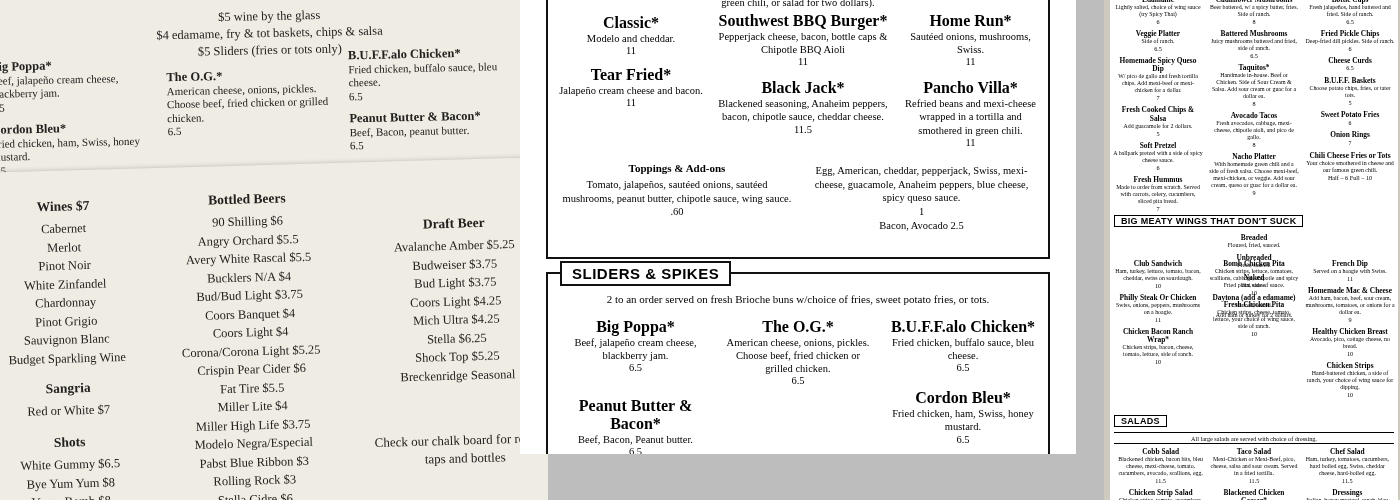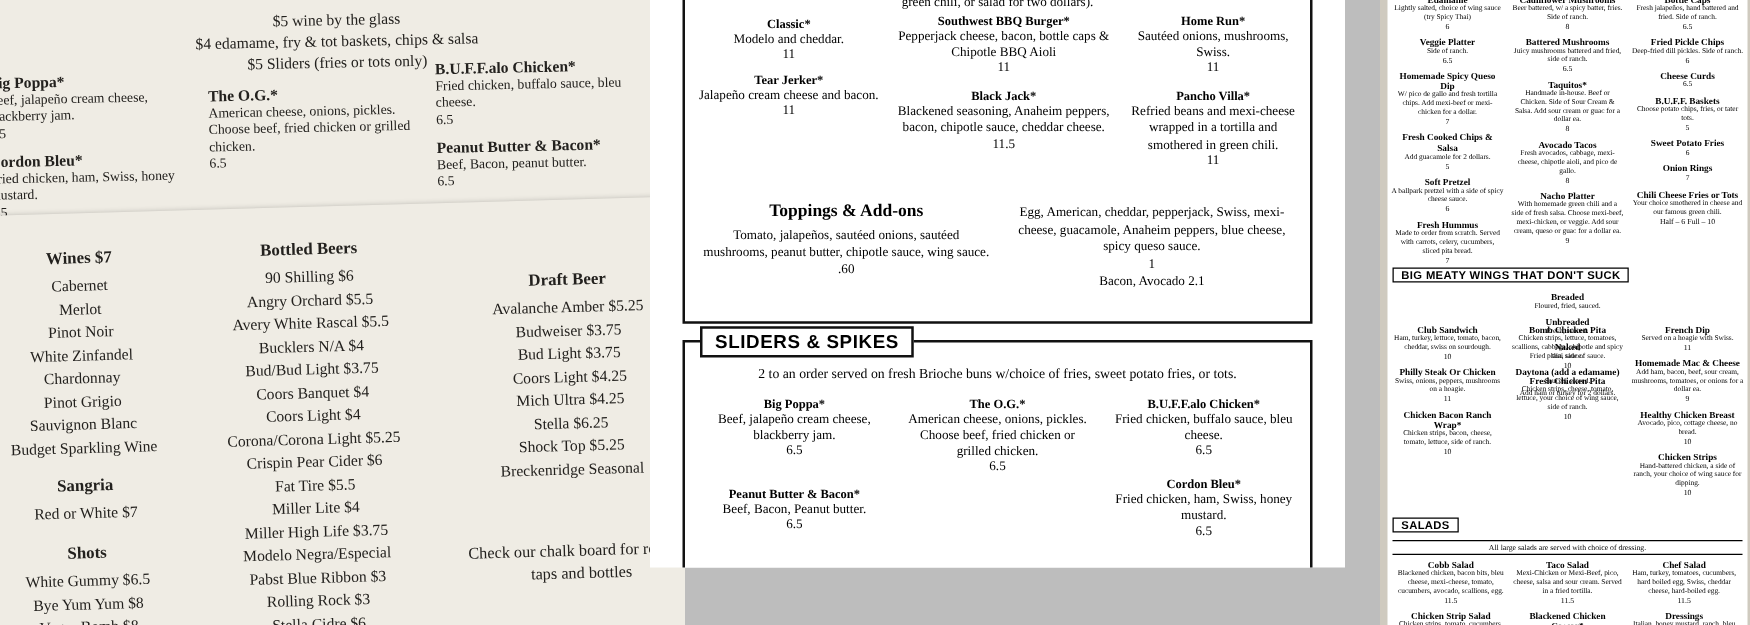--- a/index.html
+++ b/index.html
@@ -41,24 +41,24 @@
   #card-burgers{left:26px;top:-40px;width:500px;height:295px;}
   #card-sliders{left:26px;top:272px;width:500px;height:188px;}
   #card-little{left:26px;top:466px;width:500px;height:60px;}
 
   .sect-tab{
     position:absolute;left:12px;top:-13px;background:#fff;border:2px solid #111;
     padding:2px 10px;font-weight:bold;font-size:15px;letter-spacing:.5px;
     font-family:"Liberation Sans", sans-serif;
   }
   .c-itm{text-align:center;}
-  .c-itm .nm{font-weight:bold;font-size:10px;}
+  .c-itm .nm{font-weight:bold;font-size:16px;}
   .c-itm .ds{font-size:10.5px;line-height:1.25;}
   .c-itm .pr{font-size:10.5px;}
-  .c-sub{font-weight:bold;font-size:14px;text-align:center;}
+  .c-sub{font-weight:bold;font-size:11px;text-align:center;}
   .c-txt{font-size:10.5px;line-height:1.3;text-align:center;}
 
   
   #right{left:1104px;top:0;width:296px;height:500px;background:#cfcabf;}
   #right .sheet{position:absolute;left:6px;top:-8px;width:288px;height:516px;background:#fff;}
   .r-sect{position:absolute;}
   .r-tab{
     display:inline-block;border:1.5px solid #000;padding:0 6px;
     font-weight:bold;font-size:9px;font-family:"Liberation Sans", sans-serif;
     background:#fff;letter-spacing:.3px;
@@ -186,21 +186,21 @@
   <div class="card" id="card-burgers">
     <div class="c-txt" style="position:absolute;left:0;width:100%;top:34px;">green chili, or salad for two dollars).</div>
 
     <div style="position:absolute;left:8px;top:52px;width:150px;">
       <div class="c-itm" style="margin-bottom:10px;">
         <div class="nm">Classic*</div>
         <div class="ds">Modelo and cheddar.</div>
         <div class="pr">11</div>
       </div>
       <div class="c-itm" style="margin-bottom:10px;">
-        <div class="nm">Tear Jerker*</div>
+        <div class="nm">Tear Fried*</div>
         <div class="ds">Jalapeño cream cheese and bacon.</div>
         <div class="pr">11</div>
       </div>
     </div>
 
     <div style="position:absolute;left:170px;top:50px;width:170px;">
       <div class="c-itm" style="margin-bottom:12px;">
         <div class="nm">Southwest BBQ Burger*</div>
         <div class="ds">Pepperjack cheese, bacon, bottle caps &amp; Chipotle BBQ Aioli</div>
         <div class="pr">11</div>
@@ -226,21 +226,21 @@
     </div>
 
     <div style="position:absolute;left:14px;top:200px;width:230px;">
       <div class="c-sub">Toppings &amp; Add-ons</div>
       <div class="c-txt" style="margin-top:4px;">Tomato, jalapeños, sautéed onions, sautéed mushrooms, peanut butter, chipotle sauce, wing sauce.</div>
       <div class="c-txt">.60</div>
     </div>
     <div style="position:absolute;left:256px;top:202px;width:235px;">
       <div class="c-txt">Egg, American, cheddar, pepperjack, Swiss, mexi-cheese, guacamole, Anaheim peppers, blue cheese, spicy queso sauce.</div>
       <div class="c-txt">1</div>
-      <div class="c-txt">Bacon, Avocado 2.1</div>
+      <div class="c-txt">Bacon, Avocado 2.5</div>
     </div>
   </div>
 
   <div class="card" id="card-sliders">
     <div class="sect-tab">SLIDERS &amp; SPIKES</div>
     <div class="c-txt" style="position:absolute;left:0;top:18px;width:100%;font-size:11px;">2 to an order served on fresh Brioche buns w/choice of fries, sweet potato fries, or tots.</div>
 
     <div style="position:absolute;left:10px;top:44px;width:155px;">
       <div class="c-itm" style="margin-bottom:24px;">
         <div class="nm">Big Poppa*</div>

